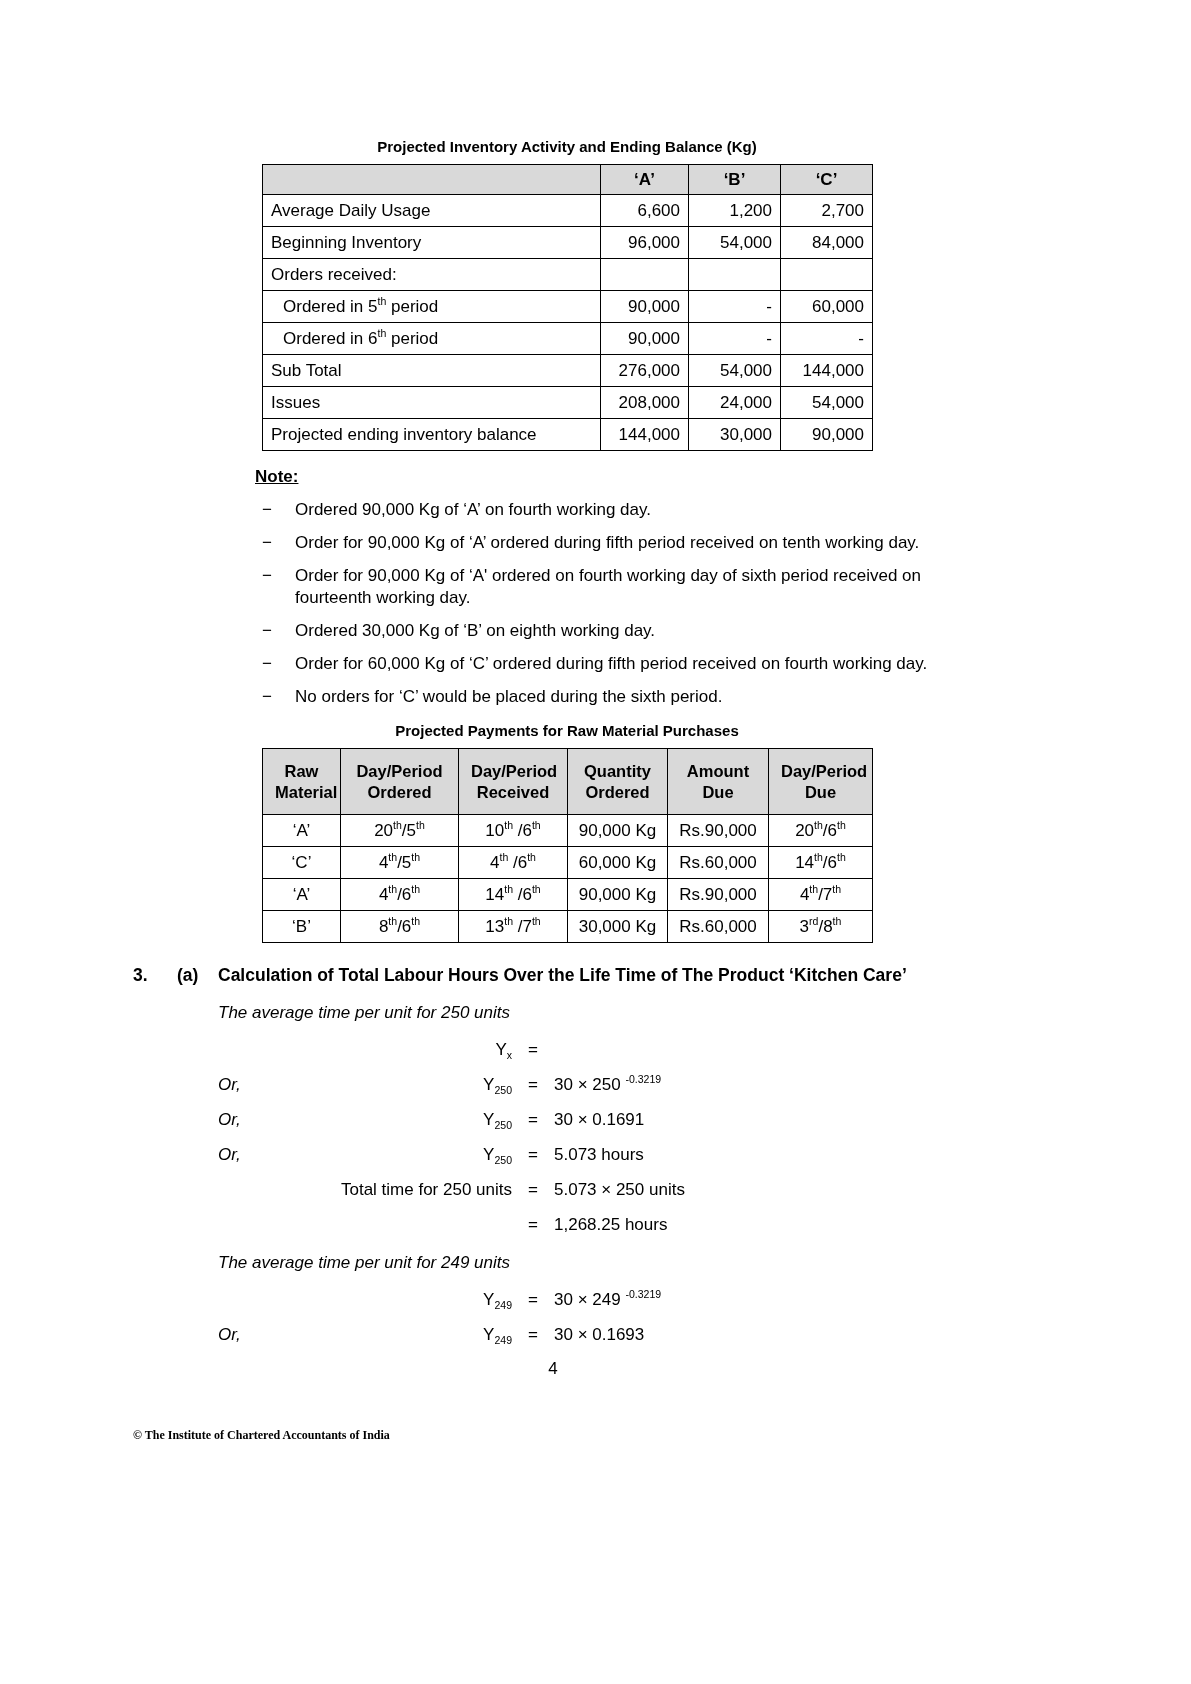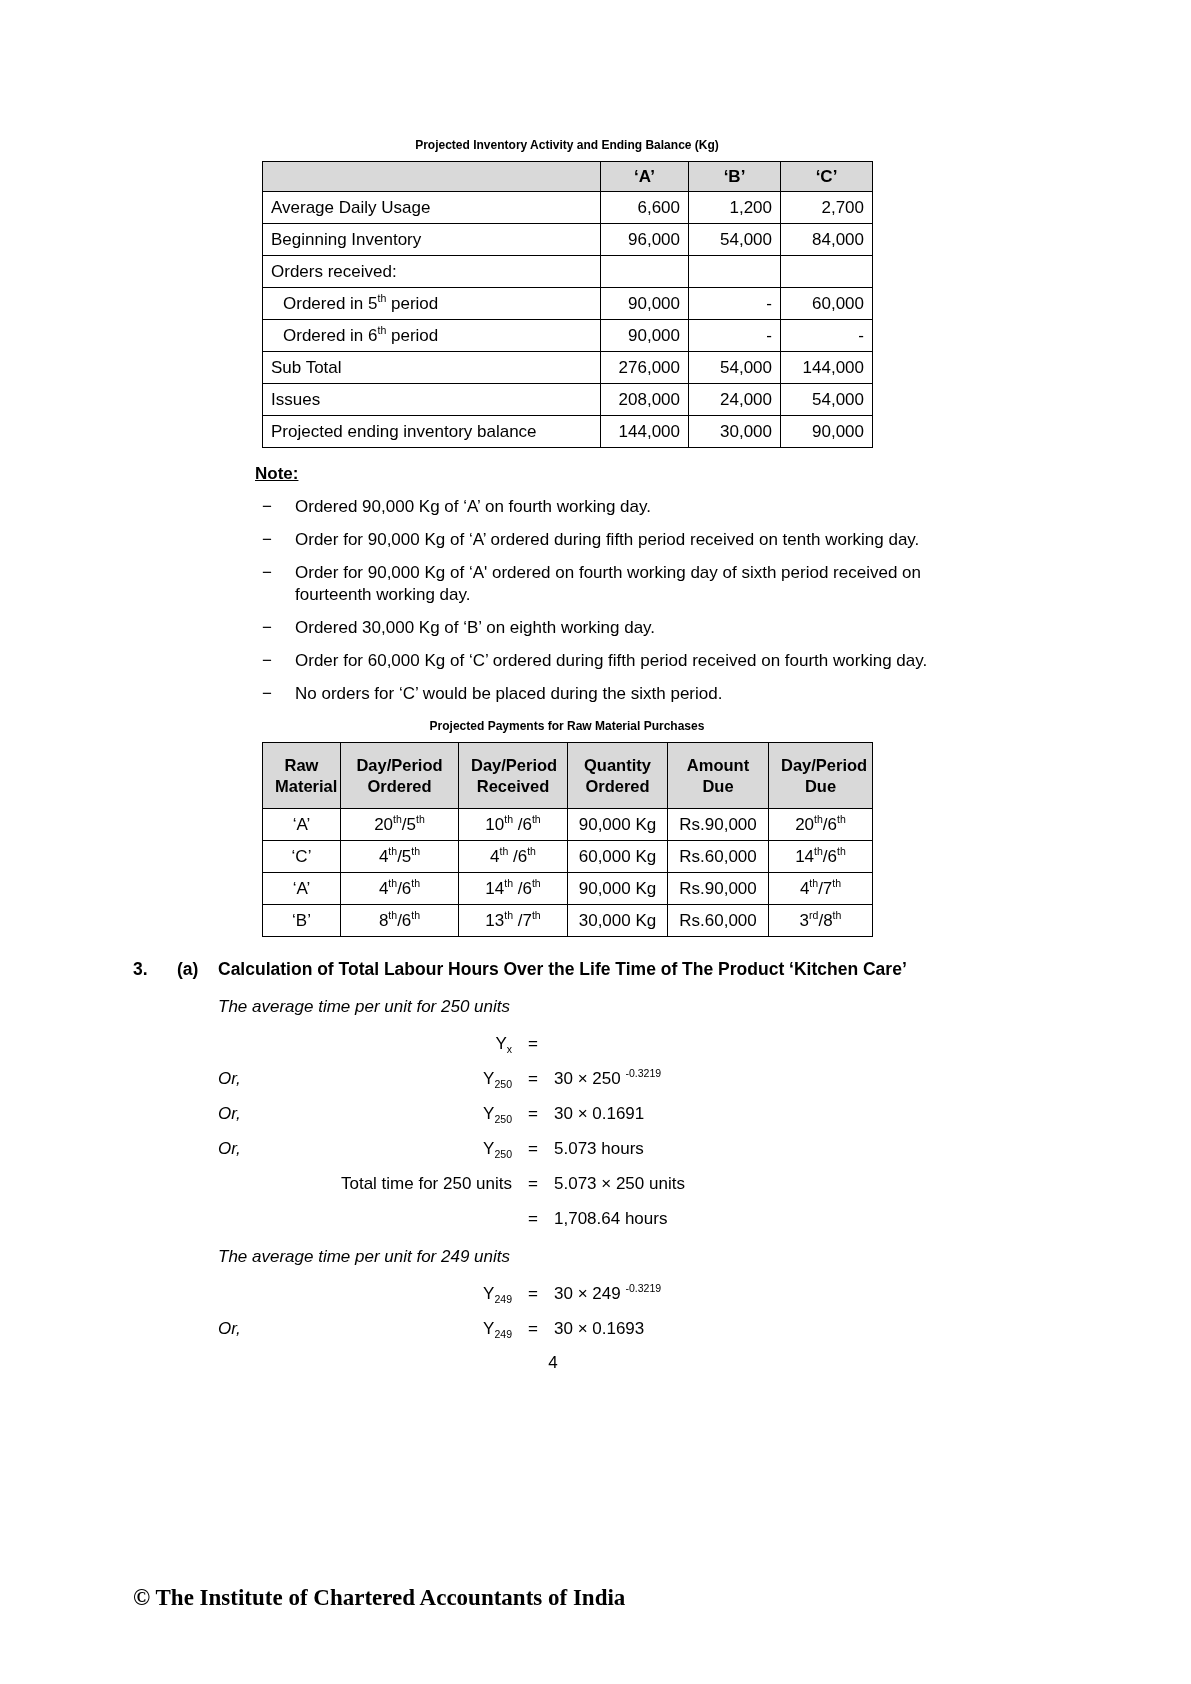--- a/index.html
+++ b/index.html
@@ -14,21 +14,21 @@
     position: relative;
     width: 1191px; height: 1684px;
     padding: 138px 133px 0 133px;
     overflow: hidden;
   }
   sup { font-size: 0.62em; line-height: 0; }
   sub { font-size: 0.62em; line-height: 0; }
 
   .tbl-title {
     width: 610px; margin-left: 129px;
-    text-align: center; font-weight: bold; font-size: 12px;
+    text-align: center; font-weight: bold; font-size: 15px;
     margin-bottom: 9px;
   }
   table { border-collapse: collapse; table-layout: fixed; margin-left: 129px; width: 610px; font-size: 17px; }
   th, td { border: 1px solid #000; }
   thead th { background: #d9d9d9; font-weight: bold; text-align: center; }
 
   .inv-table thead th { height: 30px; }
   .inv-table td { height: 32px; }
   .inv-table td.lbl { text-align: left; padding-left: 8px; }
   .inv-table td.lbl.indent { padding-left: 20px; }
@@ -59,22 +59,22 @@
   .equations { margin-top: 13px; }
   .eq-row { display: flex; align-items: baseline; margin-bottom: 13px; font-size: 17px; line-height: 22px; }
   .eq-or { width: 109px; margin-left: 85px; font-style: italic; flex-shrink: 0; }
   .eq-lhs { width: 185px; text-align: right; flex-shrink: 0; }
   .eq-sign { width: 42px; text-align: center; flex-shrink: 0; }
   .eq-rhs { flex: 1; }
 
   .page-num { width: 840px; text-align: center; font-size: 17px; margin-top: 6px; }
 
   .footer {
-    position: absolute; left: 133px; top: 1585px;
-    font-family: "Liberation Serif", serif; font-weight: bold; font-size: 23px;
+    position: absolute; left: 133px; top: 1428px;
+    font-family: "Liberation Serif", serif; font-weight: bold; font-size: 12px;
   }
 </style>
 </head>
 <body>
 
 <div class="page">
 
   <div class="tbl-title">Projected Inventory Activity and Ending Balance (Kg)</div>
 
   <table class="inv-table">
@@ -264,21 +264,21 @@
     <div class="eq-row">
       <span class="eq-or"></span>
       <span class="eq-lhs">Total time for 250 units</span>
       <span class="eq-sign">=</span>
       <span class="eq-rhs">5.073 × 250 units</span>
     </div>
     <div class="eq-row">
       <span class="eq-or"></span>
       <span class="eq-lhs"></span>
       <span class="eq-sign">=</span>
-      <span class="eq-rhs">1,708.64 hours</span>
+      <span class="eq-rhs">1,268.25 hours</span>
     </div>
   </div>
 
   <div class="intro">The average time per unit for 249 units</div>
 
   <div class="equations">
     <div class="eq-row">
       <span class="eq-or"></span>
       <span class="eq-lhs">Y<sub>249</sub></span>
       <span class="eq-sign">=</span>

